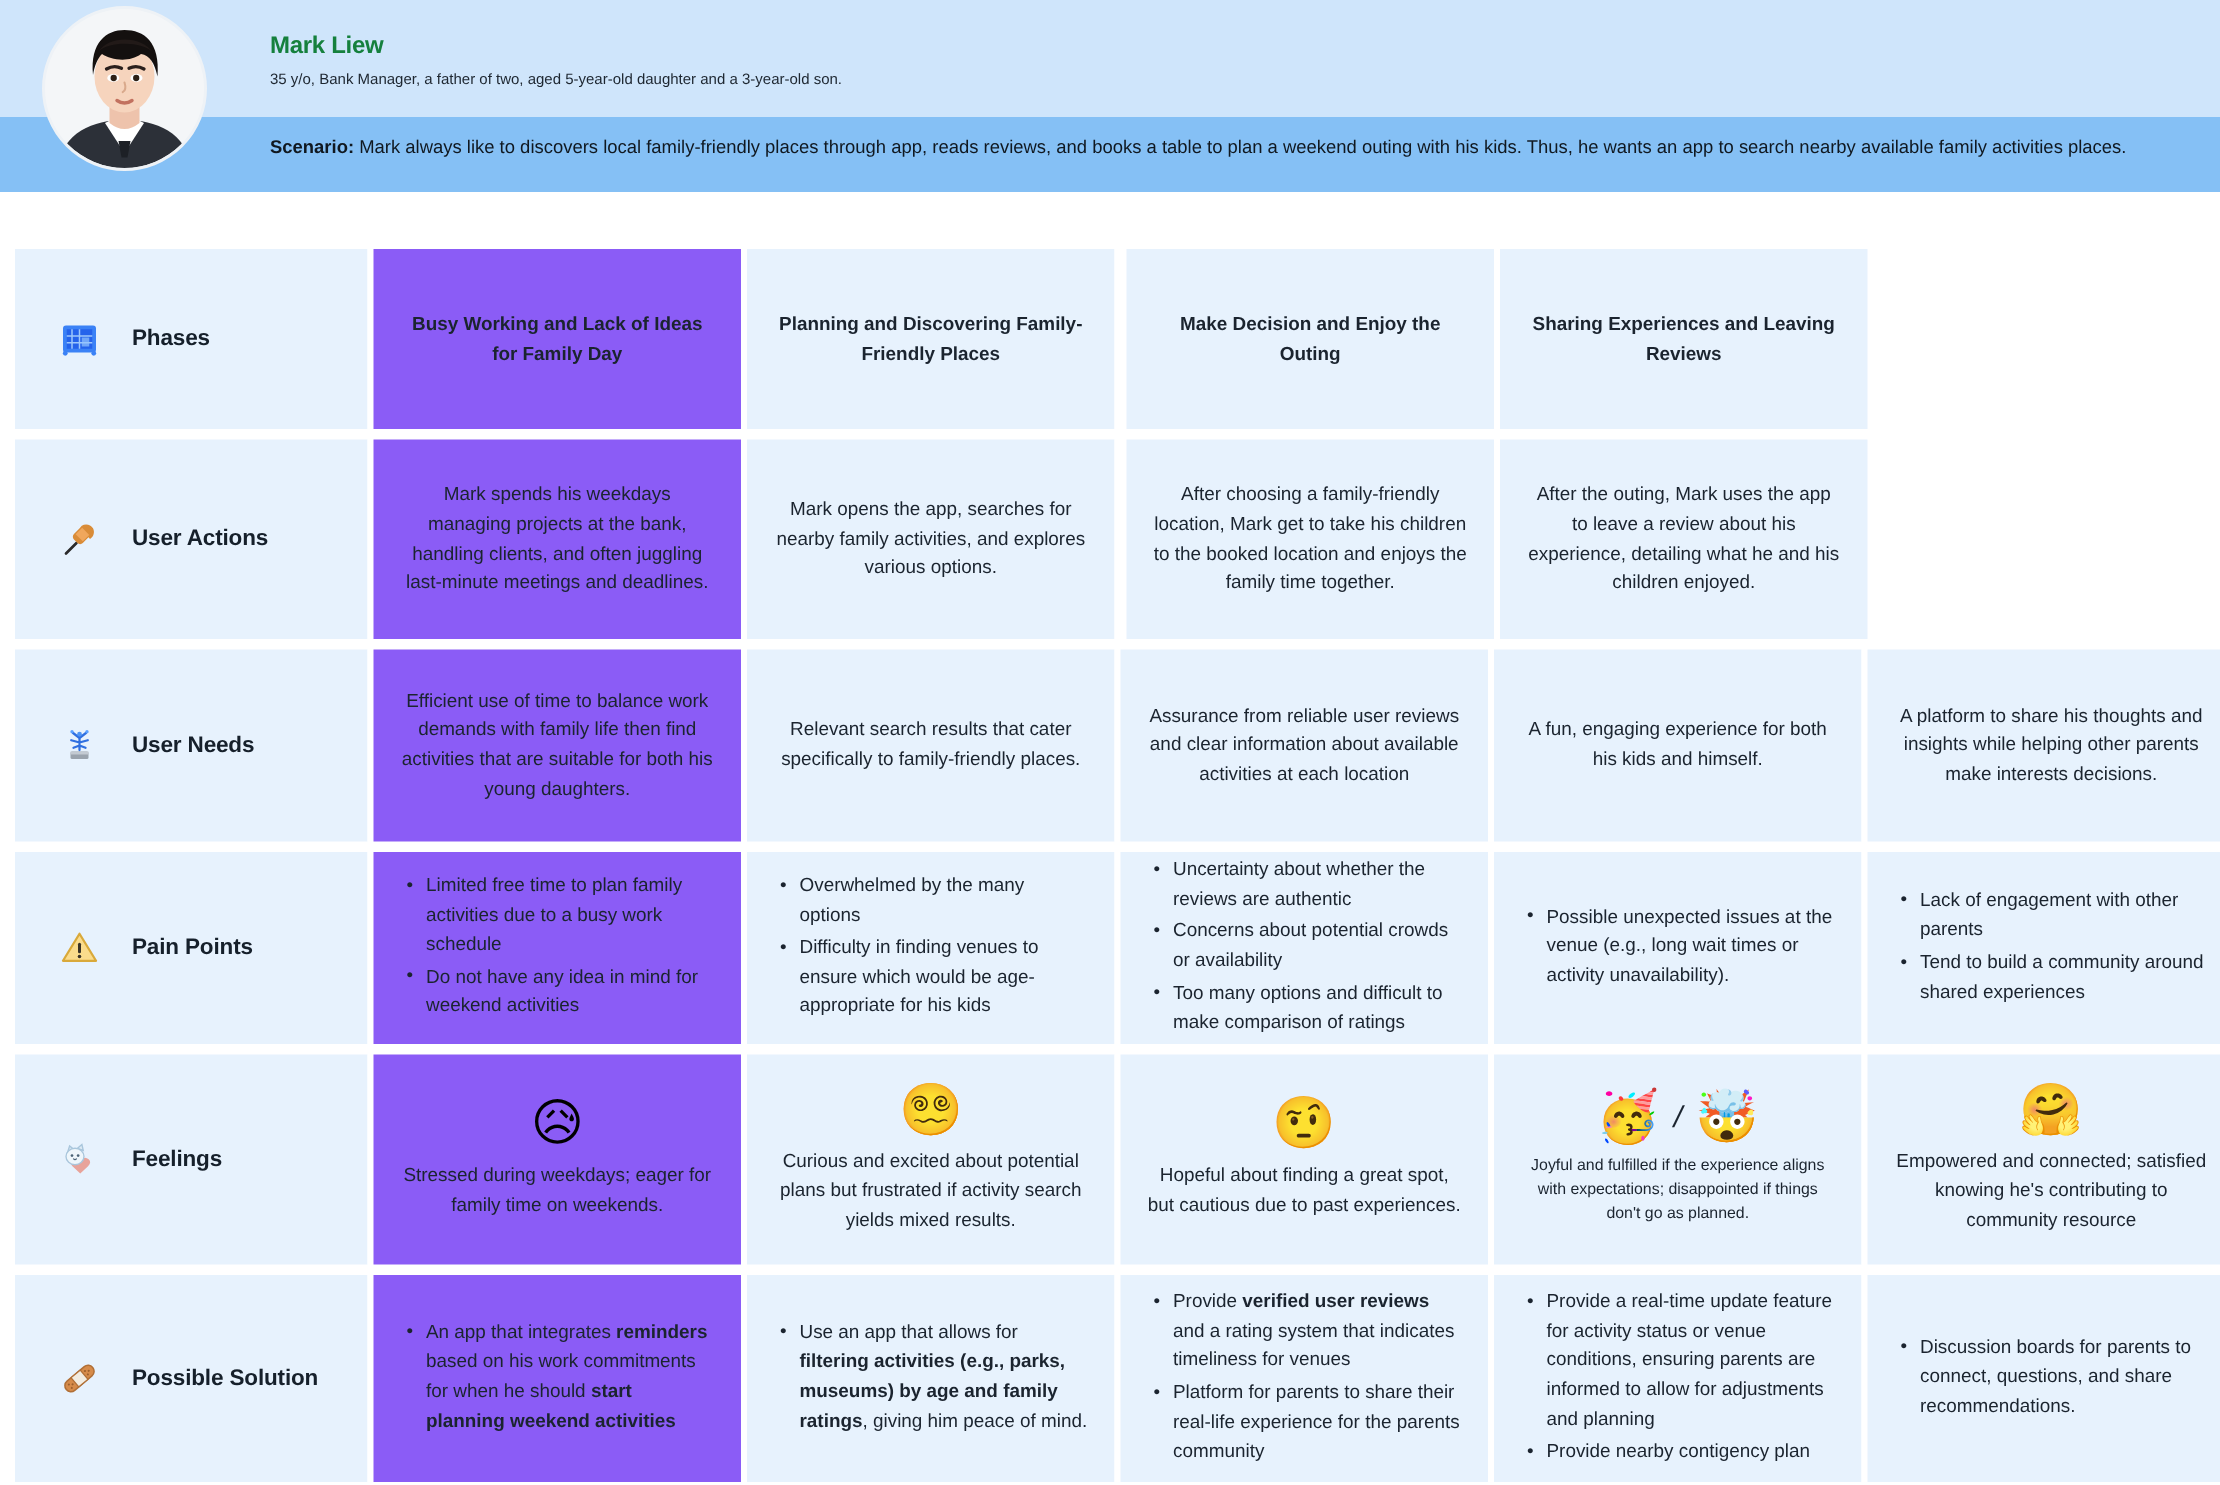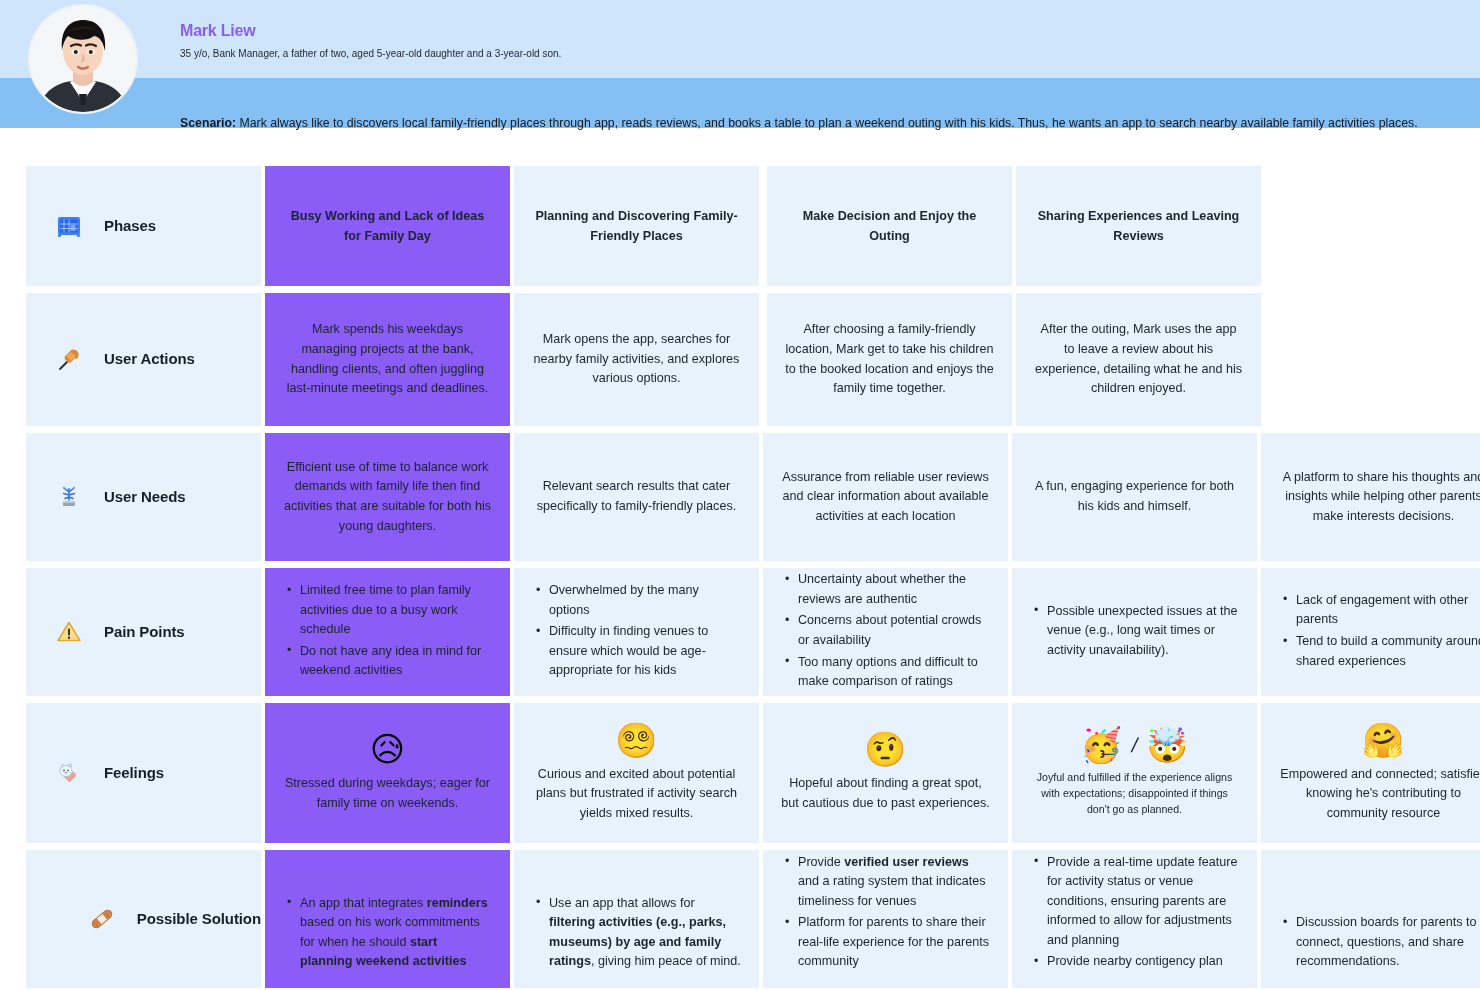--- a/index.html
+++ b/index.html
@@ -38,40 +38,39 @@
     background: #f3f5f7;
     border: 2px solid #eef2f6;
     z-index: 5;
   }
   .avatar svg { display: block; }
   .persona-name {
     position: absolute;
     left: 180px; top: 22px;
     font-size: 16px;
     font-weight: bold;
-    color: #8b5cf6;
+    color: #15803d;
     letter-spacing: -0.2px;
     z-index: 4;
   }
   .persona-desc {
     position: absolute;
     left: 180px; top: 48px;
     font-size: 10px;
     color: #1d2630;
     z-index: 4;
   }
   .persona-scenario {
     position: absolute;
     left: 180px; top: 91px;
     right: 20px;
     font-size: 12.3px;
     color: #101820;
     z-index: 4;
     white-space: nowrap;
-    margin-top: 25px;
   }
   .persona-scenario b { font-weight: bold; }
 
   
   .journey {
     position: relative;
     width: 1480px;
     margin-top: 38px;
     padding: 0 10px;
   }
@@ -90,21 +89,20 @@
   .col-label { width: 235px; flex: 0 0 235px; }
   .col-data  { width: 245px; flex: 0 0 245px; }
   .col-spacer{ width: 4px;  flex: 0 0 4px; background:#ffffff; }
 
   
   .label-cell {
     display: flex;
     align-items: center;
     padding-left: 28px;
     gap: 20px;
-    margin-left: 16px;
   }
   .row-icon {
     width: 30px;
     flex: 0 0 30px;
     display: flex;
     align-items: center;
     justify-content: center;
   }
   .row-icon svg { display: block; }
   .row-title {
@@ -185,21 +183,21 @@
     color: #1b242f;
   }
   .feel-cap.small { font-size: 10.6px; line-height: 1.5; }
 
   
   .row-phases   .cell { height: 120px; }
   .row-actions  .cell { height: 133px; }
   .row-needs    .cell { height: 128px; }
   .row-pain     .cell { height: 128px; }
   .row-feelings .cell { height: 140px; }
-  .row-solution .cell { height: 138px; justify-content: flex-end; }
+  .row-solution .cell { height: 138px; }
 </style>
 </head>
 <body>
 
 <div class="persona">
   <div class="persona-band-top"></div>
   <div class="persona-band-bottom"></div>
 
   <div class="avatar">
     <svg width="106" height="106" viewBox="0 0 106 106">

